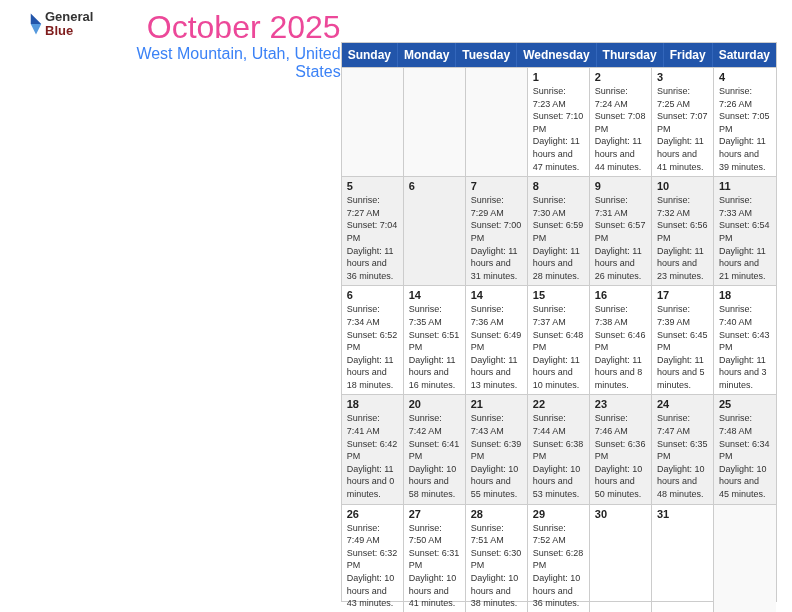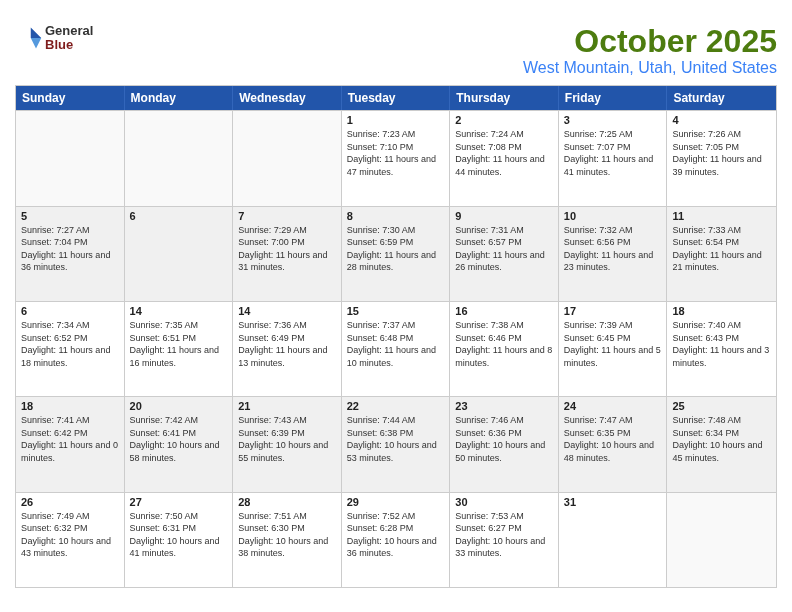--- a/index.html
+++ b/index.html
@@ -6,23 +6,23 @@
     body {
       font-family: Arial, sans-serif;
       background: #fff;
       width: 792px;
       height: 612px;
       overflow: hidden;
     }
     .page {
       width: 792px;
       height: 612px;
-      padding: 24px 15px;
-      display: flex;
-      flex-direction: column;
+      padding: 10px 15px;
+      display: flex;
+      flex-direction: row;
     }
     .header {
       display: flex;
       justify-content: space-between;
       align-items: flex-start;
       margin-bottom: 8px;
     }
     .logo {
       display: flex;
       align-items: center;
@@ -39,33 +39,34 @@
     .logo-blue { color: #7f1d1d; }
     .logo-icon {
       width: 28px;
       height: 28px;
     }
     .title-block {
       text-align: right;
     }
     .month-title {
       font-size: 32px;
-      font-weight: bold;
-      color: #4d7c0f;
+      font-weight: normal;
+      color: #ec4899;
       line-height: 1.1;
     }
     .location {
       font-size: 16px;
       color: #3b82f6;
     }
     .calendar {
       border: 1px solid #ccc;
       flex: 1;
       display: flex;
       flex-direction: column;
+      margin-top: 32px;
     }
     .cal-header-row {
       display: grid;
       grid-template-columns: repeat(7, 1fr);
       background: #2255aa;
     }
     .cal-header-cell {
       color: #fff;
       font-size: 12px;
       font-weight: bold;
@@ -127,22 +128,22 @@
     <div class="title-block">
       <div class="month-title">October 2025</div>
       <div class="location">West Mountain, Utah, United States</div>
     </div>
   </div>
 
   <div class="calendar">
     <div class="cal-header-row" id="cal-header">
         <div class="cal-header-cell">Sunday</div>
         <div class="cal-header-cell">Monday</div>
+        <div class="cal-header-cell">Tuesday</div>
         <div class="cal-header-cell">Wednesday</div>
-        <div class="cal-header-cell">Tuesday</div>
         <div class="cal-header-cell">Thursday</div>
         <div class="cal-header-cell">Friday</div>
         <div class="cal-header-cell">Saturday</div>
       </div>
     <div class="cal-body" id="cal-body">
         <div class="cal-row">
           <div class="cal-cell empty"></div>
           <div class="cal-cell empty"></div>
           <div class="cal-cell empty"></div>
           <div class="cal-cell">
@@ -263,21 +264,20 @@
           <div class="cal-cell">
             <span class="day-number">28</span>
             <div class="cell-info">Sunrise: 7:51 AM<br>Sunset: 6:30 PM<br>Daylight: 10 hours and 38 minutes.</div>
           </div>
           <div class="cal-cell">
             <span class="day-number">29</span>
             <div class="cell-info">Sunrise: 7:52 AM<br>Sunset: 6:28 PM<br>Daylight: 10 hours and 36 minutes.</div>
           </div>
           <div class="cal-cell">
             <span class="day-number">30</span>
-            <div class="cell-info">Sunrise: 7:53 AM<br>Sunset: 6:27 PM<br>Daylight: 10 hours and 33 minutes.</div>
           </div>
           <div class="cal-cell">
             <span class="day-number">31</span>
           </div>
           <div class="cal-cell empty"></div>
         </div>
       </div>
   </div>
 </div>
 

